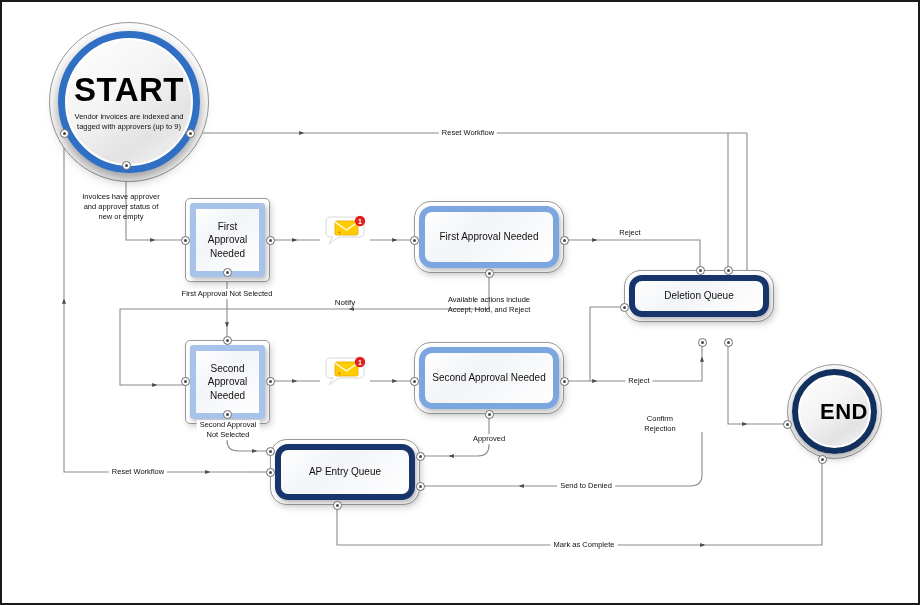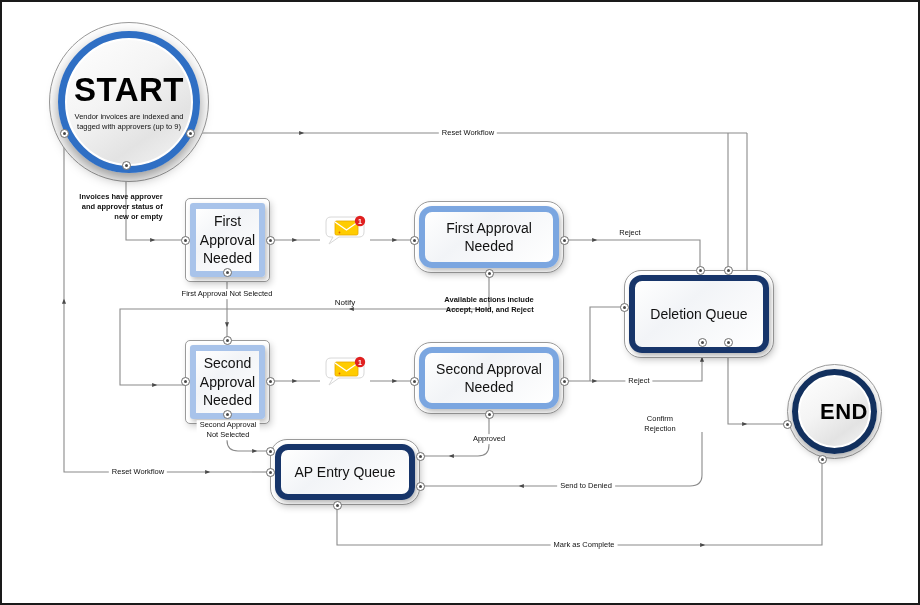--- a/index.html
+++ b/index.html
@@ -97,21 +97,21 @@
   }
   .node-inner {
     position: absolute;
     box-sizing: border-box;
     display: flex;
     align-items: center;
     justify-content: center;
     text-align: center;
     background: linear-gradient(140deg,#ffffff 0%,#f2f4f7 38%,#ffffff 100%);
     color: #111;
-    font-size: 14px;
+    font-size: 10px;
     line-height: 1.32;
   }
   .sq-outer { border-radius: 5px; }
   .sq-inner {
     border: 6px solid #a8c3ea;
     border-radius: 3px;
     box-shadow: 2px 3px 5px rgba(0,0,0,0.25);
   }
   .rr-outer { border-radius: 17px; }
   .rr-inner {
@@ -150,24 +150,23 @@
     background: #ffffff;
     padding: 0 3px;
     white-space: pre-line;
     transform: translate(-50%,-50%);
   }
   .note {
     position: absolute;
     font-size: 7.5px;
     color: #111;
     line-height: 1.3;
-    text-align: right;
+    text-align: center;
     white-space: pre-line;
     transform: translate(-50%,-50%);
-    font-weight: bold;
   }
   .port {
     position: absolute;
     width: 9px;
     height: 9px;
     margin-left: -4.5px;
     margin-top: -4.5px;
     border-radius: 50%;
     background: #ffffff;
     border: 1px solid #6d6d6d;
@@ -324,21 +323,21 @@
 
   <div class="node-outer rr-outer" style="left:412px; top:340px; width:150px; height:72px;">
     <div class="node-inner rr-inner" style="left:4px; top:4px; right:4px; bottom:4px; width:auto; height:auto;">
       <span>Second Approval Needed</span>
     </div>
   </div>
   <div class="port" style="left:412px; top:379px;"></div>
   <div class="port" style="left:562px; top:379px;"></div>
   <div class="port" style="left:487px; top:412px;"></div>
 
-  <div class="node-outer navy-outer" style="left:622px; top:268px; width:150px; height:88px;">
+  <div class="node-outer navy-outer" style="left:622px; top:268px; width:150px; height:52px;">
     <div class="node-inner navy-inner" style="left:4px; top:4px; right:4px; bottom:4px; width:auto; height:auto;">
       <span>Deletion Queue</span>
     </div>
   </div>
   <div class="port" style="left:622px; top:305px;"></div>
   <div class="port" style="left:698px; top:268px;"></div>
   <div class="port" style="left:726px; top:268px;"></div>
   <div class="port" style="left:700px; top:340px;"></div>
   <div class="port" style="left:726px; top:340px;"></div>
 

